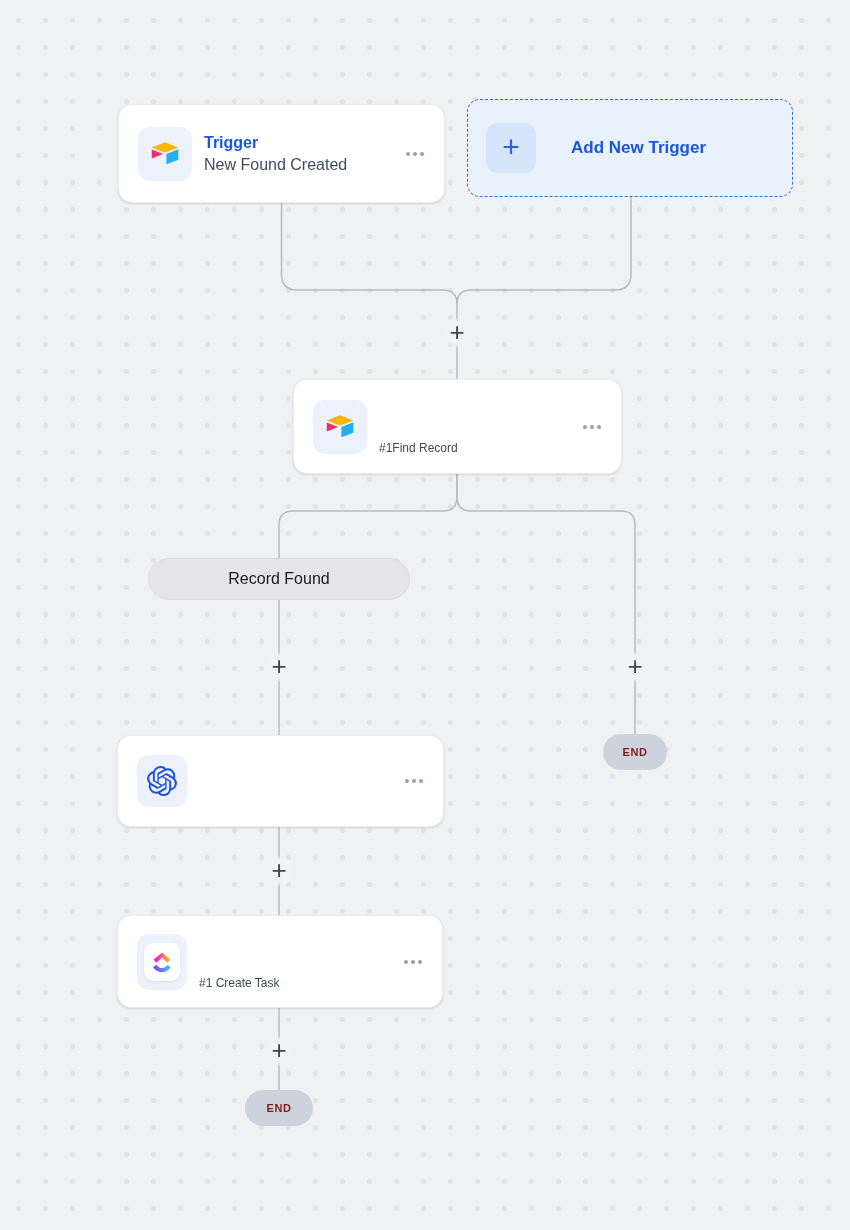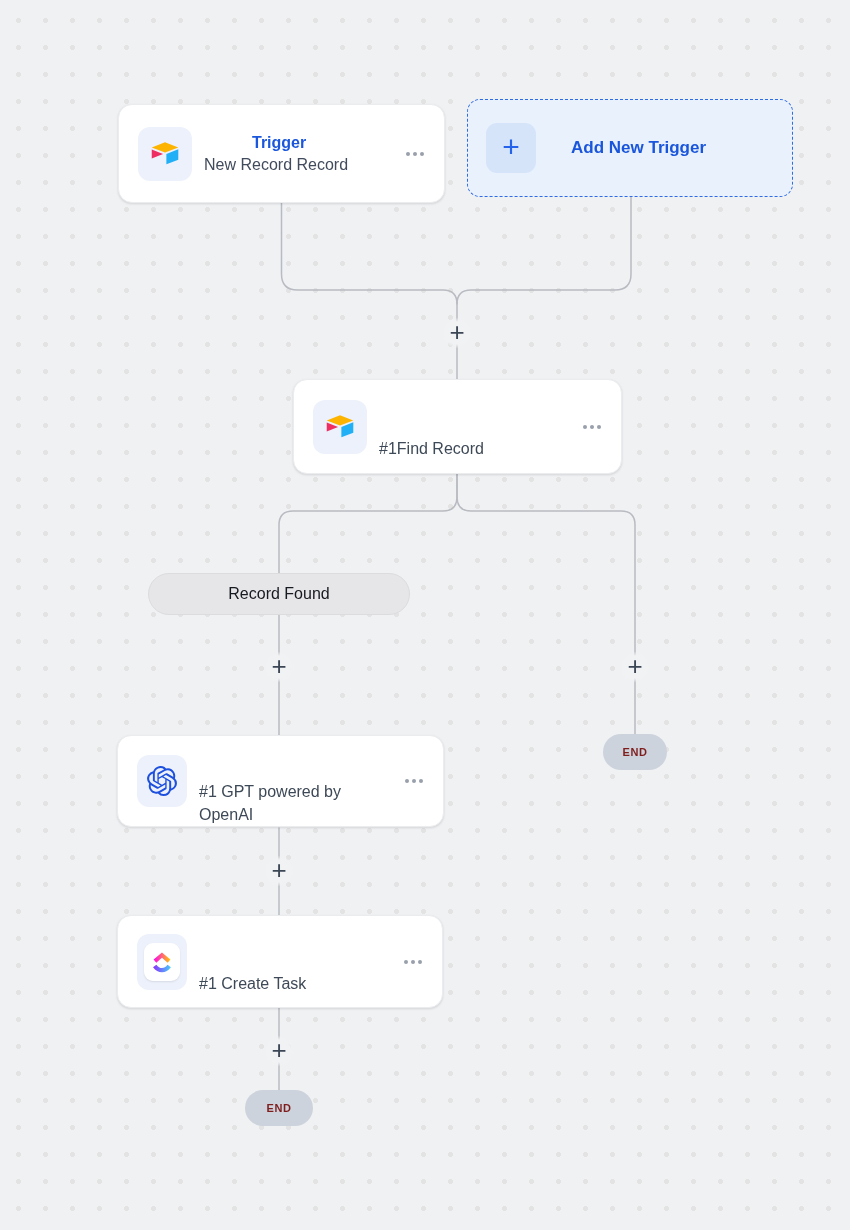--- a/index.html
+++ b/index.html
@@ -26,23 +26,23 @@
     padding:0 18px 0 19px;
     cursor:pointer;
   }
   .icon-tile {
     flex:0 0 auto;
     width:54px; height:54px; border-radius:12px;
     background:#EDF1FB;
     display:flex; align-items:center; justify-content:center;
   }
   .card-text { margin-left:12px; min-width:0; }
-  .card-title { font-size:16px; font-weight:700; color:#1B57DC; line-height:1.35;margin-left:48px; }
+  .card-title { font-size:16px; font-weight:700; color:#1B57DC; line-height:1.35; }
   .card-subtitle { font-size:16px; font-weight:400; color:#414B5C; line-height:1.35; }
-  .card-label { font-size:16px; font-weight:400; color:#3E4957; line-height:1.42;margin-top:45px; }
+  .card-label { font-size:12px; font-weight:400; color:#3E4957; line-height:1.42;margin-top:45px; }
 
   .more-menu { margin-left:auto; display:flex; gap:3px; align-items:center; padding:6px 2px; cursor:pointer; }
   .more-menu i { width:4px; height:4px; border-radius:50%; background:#99A0AB; display:block; }
 
   .add-trigger-card {
     position:absolute; z-index:3;
     left:467px; top:99px; width:326px; height:98px;
     background:#E9F1FD;
     border:1.5px dashed #2E6BE5;
     border-radius:13px;
@@ -122,21 +122,21 @@
   <div class="node-card" style="left:118px; top:104px; width:327px; height:99px;">
     <div class="icon-tile">
       <svg width="34" height="34" viewBox="0 0 32 32">
         <polygon points="16,5 28.5,9.8 16,14.6 3.5,9.8" fill="#FCB400"></polygon>
         <polygon points="17.3,16 28.5,11.6 28.5,21.3 17.3,25.7" fill="#21AFF5"></polygon>
         <polygon points="3.5,11.8 14.2,15.9 3.5,20.3" fill="#EE2E63"></polygon>
       </svg>
     </div>
     <div class="card-text">
       <div class="card-title">Trigger</div>
-      <div class="card-subtitle">New Record Record</div>
+      <div class="card-subtitle">New Found Created</div>
     </div>
     <div class="more-menu">
         <i></i>
         <i></i>
         <i></i>
       </div>
   </div>
 
   <div class="add-trigger-card">
     <div class="add-plus-tile">+</div>
@@ -154,34 +154,31 @@
     <div class="card-text">
       <div class="card-label">#1Find Record</div>
     </div>
     <div class="more-menu">
         <i></i>
         <i></i>
         <i></i>
       </div>
   </div>
 
-  <div class="branch-pill" style="left:148px; top:558px;margin-top:15px;">
+  <div class="branch-pill" style="left:148px; top:558px;">
     <span>Record Found</span>
   </div>
 
   <div class="end-badge" style="left:603px; top:734px; width:64px;">END</div>
 
   <div class="node-card" style="left:117px; top:735px; width:327px; height:92px;">
     <div class="icon-tile" style="width:50px; height:52px;">
       <svg width="30" height="30" viewBox="0 0 24 24">
         <path fill="#1D50DE" d="M22.2819 9.8211a5.9847 5.9847 0 0 0-.5157-4.9108 6.0462 6.0462 0 0 0-6.5098-2.9A6.0651 6.0651 0 0 0 4.9807 4.1818a5.9847 5.9847 0 0 0-3.9977 2.9 6.0462 6.0462 0 0 0 .7427 7.0966 5.98 5.98 0 0 0 .511 4.9107 6.051 6.051 0 0 0 6.5146 2.9001A5.9847 5.9847 0 0 0 13.2599 24a6.0557 6.0557 0 0 0 5.7718-4.2058 5.9894 5.9894 0 0 0 3.9977-2.9001 6.0557 6.0557 0 0 0-.7475-7.073zm-9.022 12.6081a4.4755 4.4755 0 0 1-2.8764-1.0408l.1419-.0804 4.7783-2.7582a.7948.7948 0 0 0 .3927-.6813v-6.7369l2.02 1.1686a.071.071 0 0 1 .038.052v5.5826a4.504 4.504 0 0 1-4.4945 4.4944zm-9.6607-4.1254a4.4708 4.4708 0 0 1-.5346-3.0137l.142.0852 4.783 2.7582a.7712.7712 0 0 0 .7806 0l5.8428-3.3685v2.3324a.0804.0804 0 0 1-.0332.0615L9.74 19.9502a4.4992 4.4992 0 0 1-6.1408-1.6464zM2.3408 7.8956a4.485 4.485 0 0 1 2.3655-1.9728V11.6a.7664.7664 0 0 0 .3879.6765l5.8144 3.3543-2.0201 1.1685a.0757.0757 0 0 1-.071 0l-4.8303-2.7865A4.504 4.504 0 0 1 2.3408 7.8956zm16.5963 3.8558L13.1038 8.364 15.1192 7.2a.0757.0757 0 0 1 .071 0l4.8303 2.7913a4.4944 4.4944 0 0 1-.6765 8.1042v-5.6772a.79.79 0 0 0-.407-.667zm2.0107-3.0231l-.142-.0852-4.7735-2.7818a.7759.7759 0 0 0-.7854 0L9.409 9.2297V6.8974a.0662.0662 0 0 1 .0284-.0615l4.8303-2.7866a4.4992 4.4992 0 0 1 6.6802 4.66zM8.3065 12.863l-2.02-1.1638a.0804.0804 0 0 1-.038-.0567V6.0742a4.4992 4.4992 0 0 1 7.3757-3.4537l-.142.0805L8.704 5.459a.7948.7948 0 0 0-.3927.6813zm1.0976-2.3654l2.602-1.4998 2.6069 1.4998v2.9994l-2.5974 1.4997-2.6067-1.4997z"></path>
       </svg>
-    </div>
-    <div class="card-text gpt-text-wrap">
-      <div class="card-label">#1 GPT powered by OpenAI</div>
     </div>
     <div class="more-menu">
         <i></i>
         <i></i>
         <i></i>
       </div>
   </div>
 
   <div class="node-card" style="left:117px; top:915px; width:326px; height:93px;justify-content:center;">
     <div class="icon-tile" style="width:50px; height:56px;">

